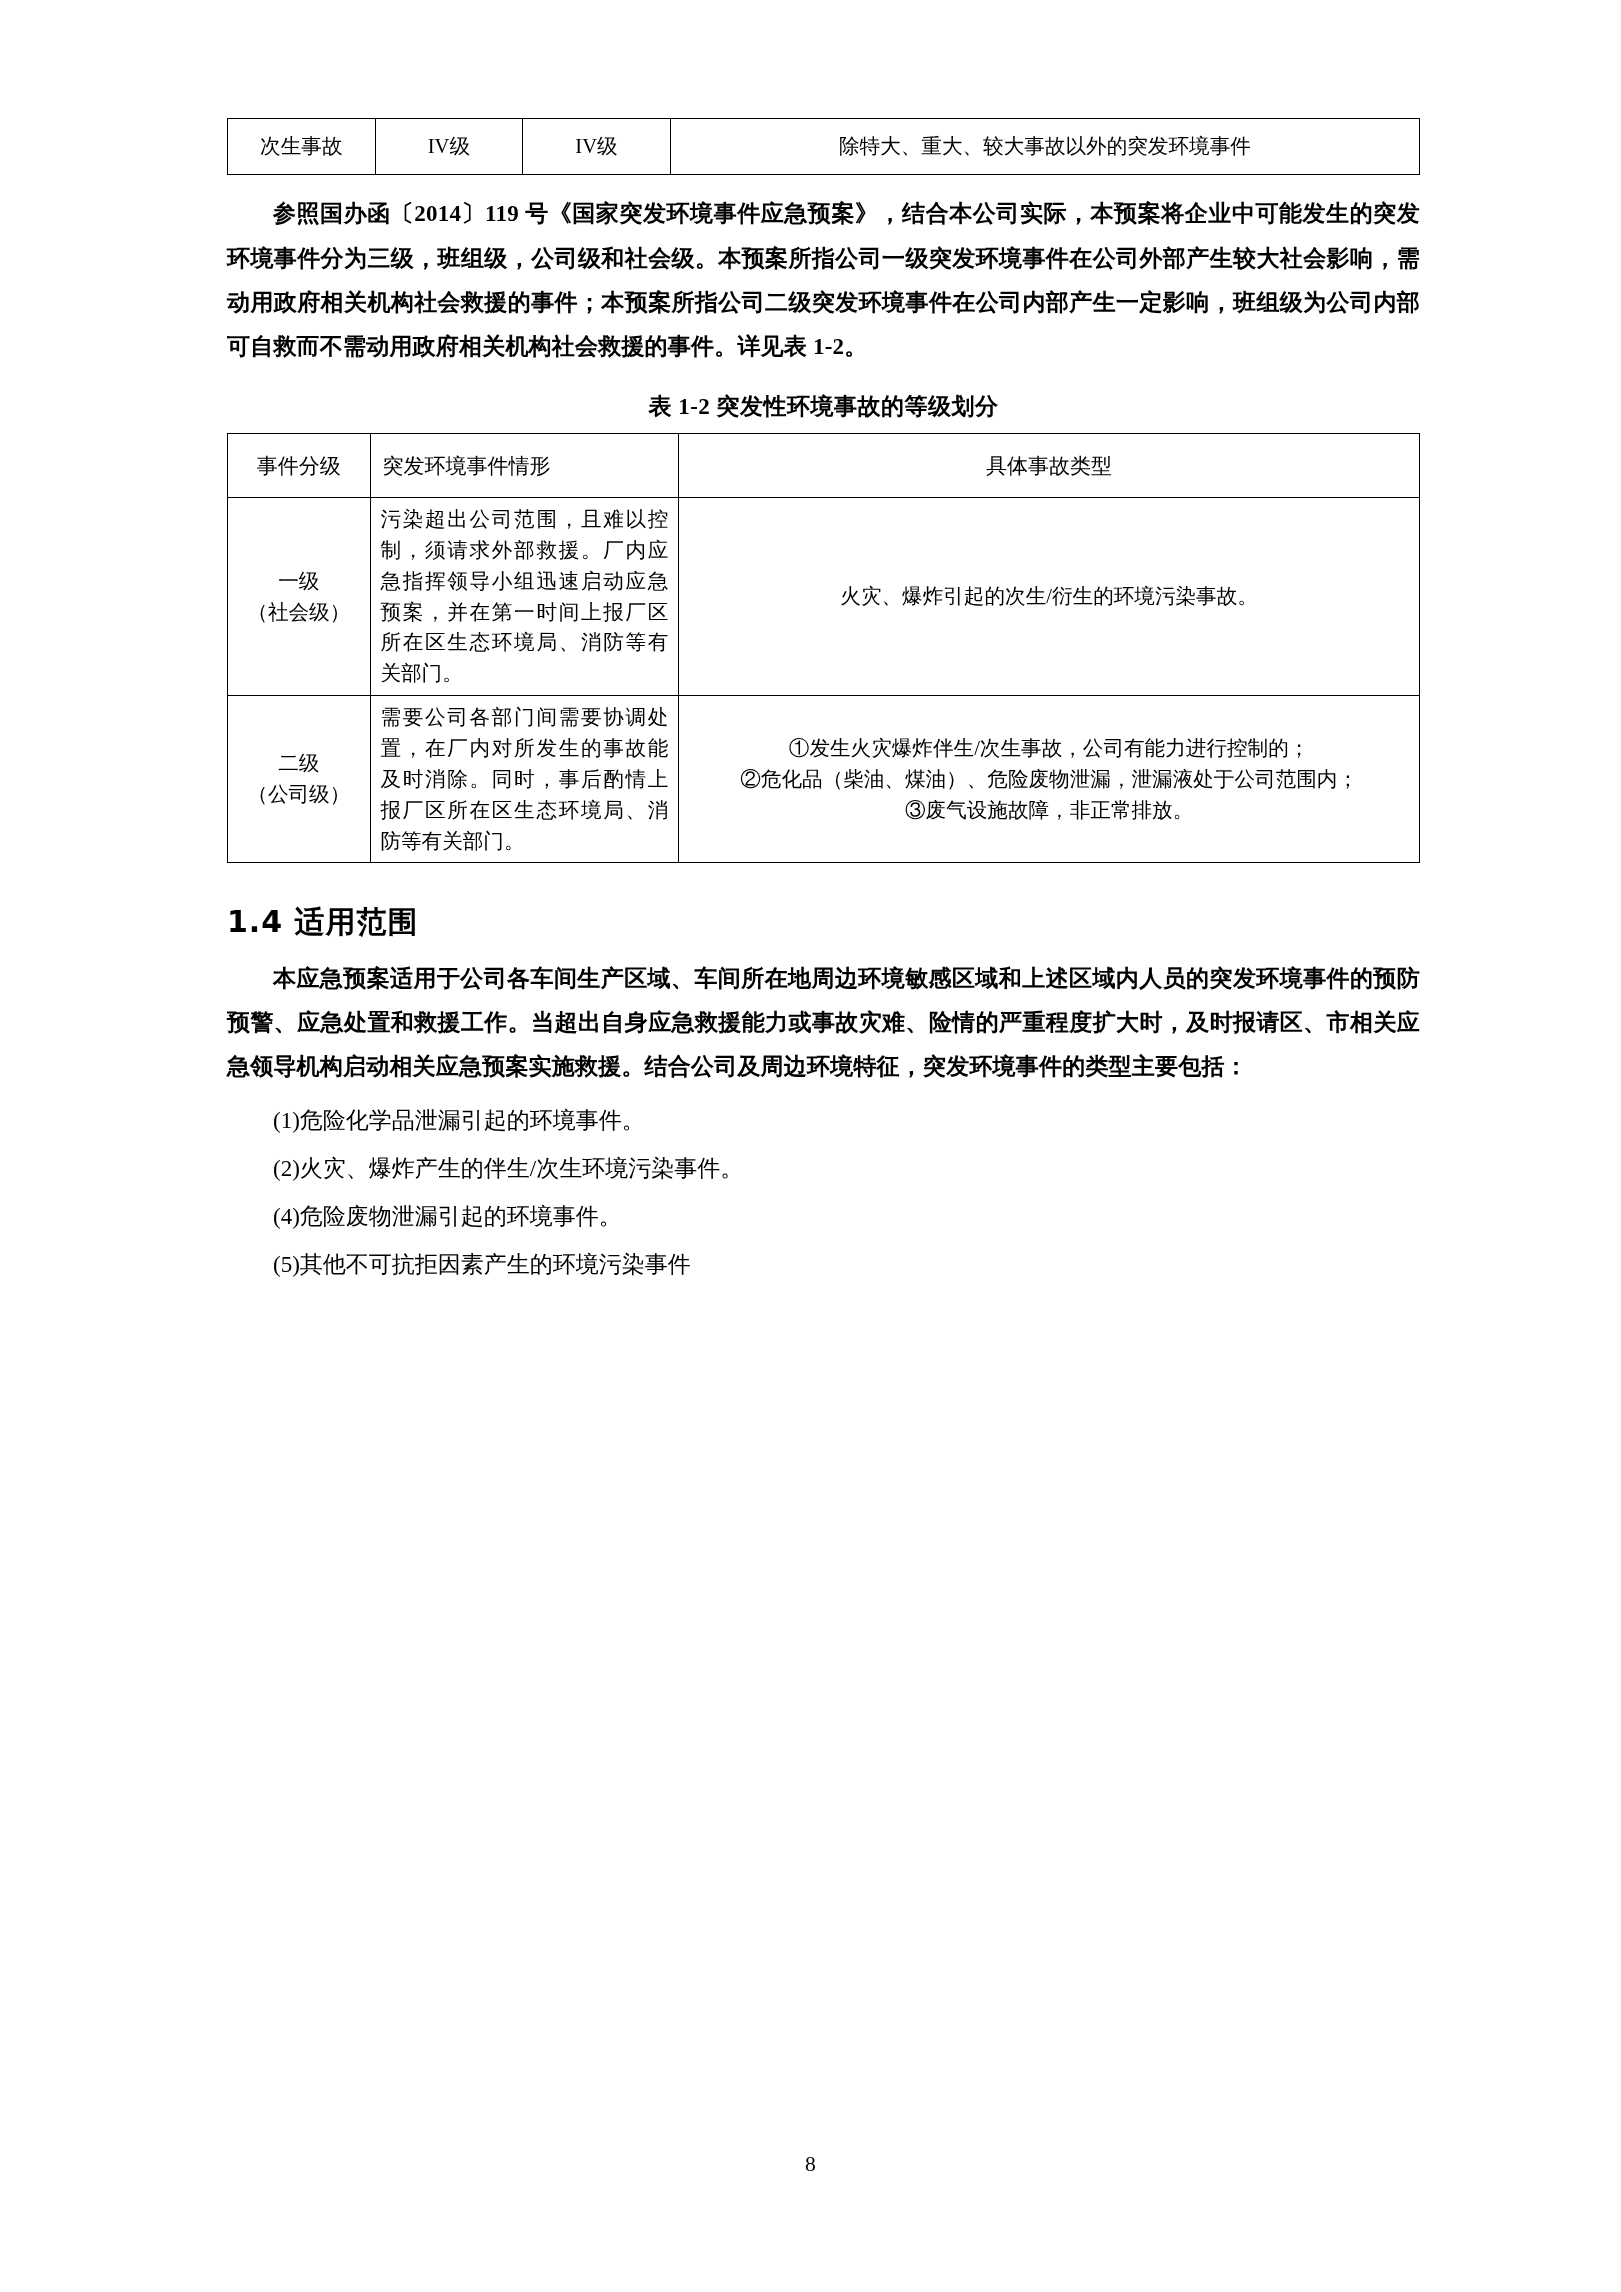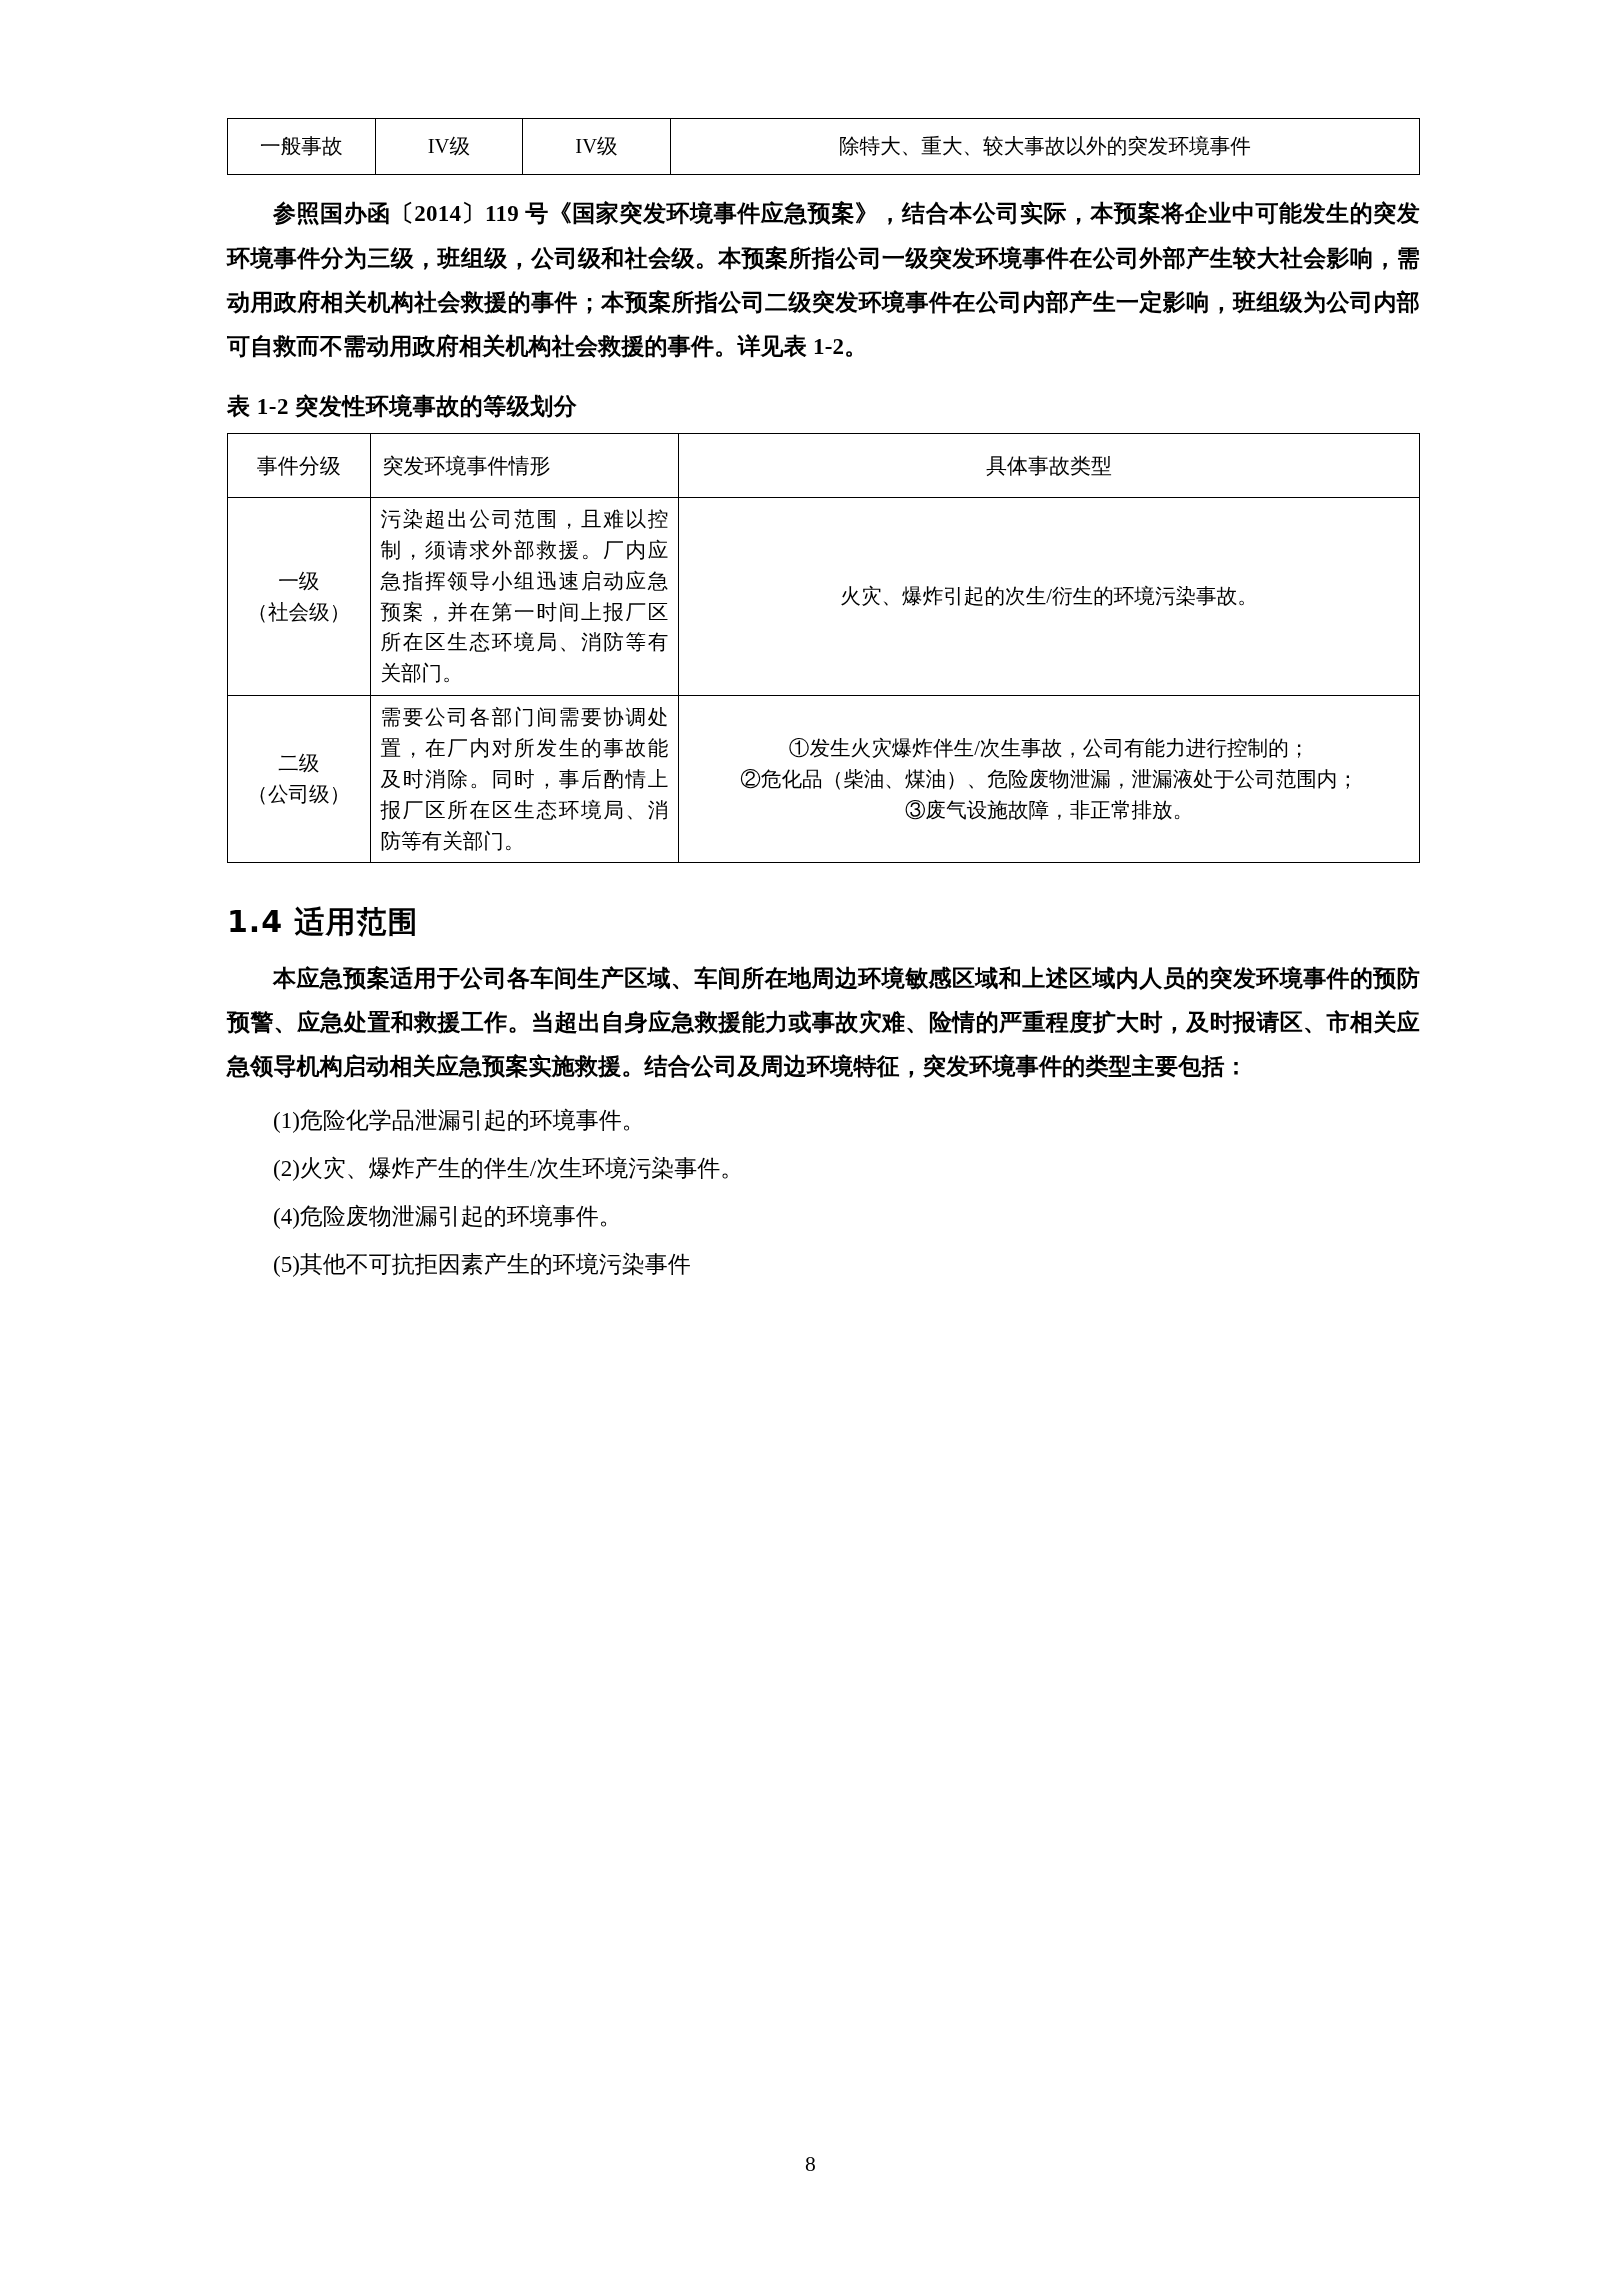--- a/index.html
+++ b/index.html
@@ -61,20 +61,21 @@
   p.list-para {
     font-size: 23px;
     line-height: 1.92;
     margin: 3.9px 0 0 0;
     text-indent: 2em;
     text-align: left;
   }
 
   
   .table-caption {
+    text-align: center;
     font-size: 23px;
     font-weight: bold;
     margin: 21.6px 0 11.8px 0;
     letter-spacing: 0.5px;
   }
 
   
   .level-table {
     margin-bottom: 9.8px;
     border-radius: 28px;
@@ -118,21 +119,21 @@
   .spacer-sm { height: 5.9px; }
 </style>
 </head>
 <body>
 
 <div class="page">
 
   <table class="doc-table top-table">
     <tbody>
       <tr>
-        <td class="col1">一般事故</td>
+        <td class="col1">次生事故</td>
         <td class="col2">IV级</td>
         <td class="col3">IV级</td>
         <td class="col4">除特大、重大、较大事故以外的突发环境事件</td>
       </tr>
     </tbody>
   </table>
 
   <p class="body-para first">参照国办函〔2014〕119 号《国家突发环境事件应急预案》，结合本公司实际，本预案将企业中可能发生的突发环境事件分为三级，班组级，公司级和社会级。本预案所指公司一级突发环境事件在公司外部产生较大社会影响，需动用政府相关机构社会救援的事件；本预案所指公司二级突发环境事件在公司内部产生一定影响，班组级为公司内部可自救而不需动用政府相关机构社会救援的事件。详见表 1-2。</p>
 
   <div class="table-caption">表 1-2  突发性环境事故的等级划分</div>

